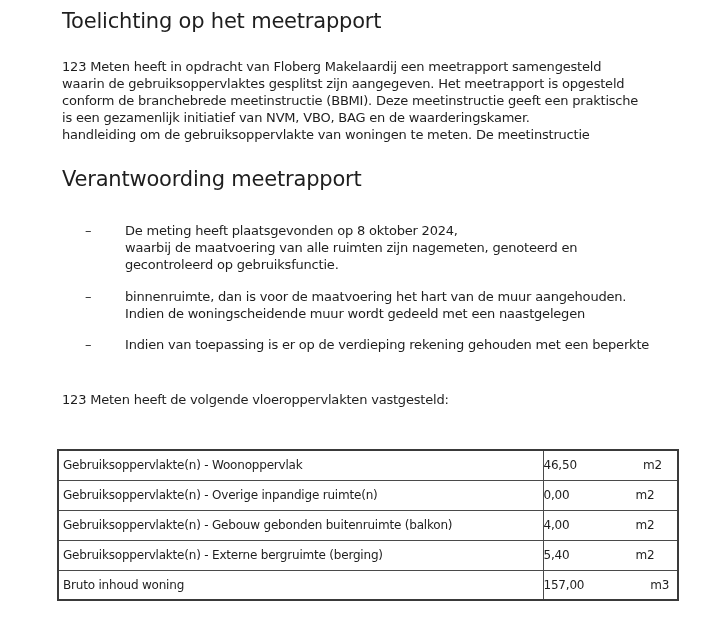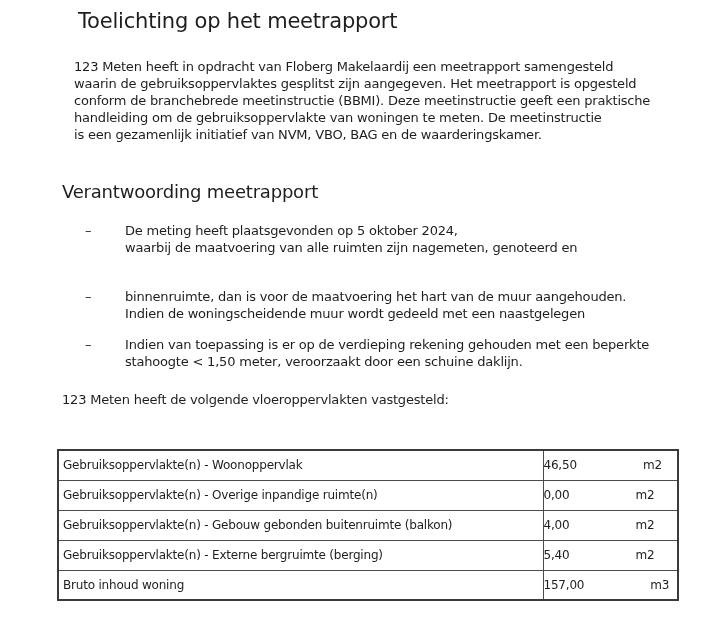--- a/index.html
+++ b/index.html
@@ -12,40 +12,39 @@
     overflow: hidden;
   }
   .h1 {
     position: absolute;
     left: 62px;
     top: 9px;
     font-size: 21px;
     font-weight: 400;
     letter-spacing: -0.2px;
     white-space: nowrap;
-    margin-left: 16px;
   }
   .h2 {
     position: absolute;
     left: 62px;
-    top: 181px;
-    font-size: 18px;
+    top: 167px;
+    font-size: 21px;
     font-weight: 400;
     letter-spacing: -0.2px;
     white-space: nowrap;
   }
   .para {
     position: absolute;
     left: 62px;
     font-size: 13px;
     line-height: 17px;
     letter-spacing: -0.2px;
   }
   .para .line { white-space: nowrap; }
-  .intro { top: 58px; margin-left: 12px; }
+  .intro { top: 58px; }
   .table-intro { top: 391px; }
   .bullet {
     position: absolute;
     left: 85px;
     display: flex;
     font-size: 13px;
     line-height: 17px;
     letter-spacing: -0.2px;
   }
   .bullet .marker { width: 40px; flex: 0 0 40px; }
@@ -86,47 +85,47 @@
 </style>
 </head>
 <body>
 
 <div class="h1">Toelichting op het meetrapport</div>
 
 <div class="para intro">
   <div class="line">123 Meten heeft in opdracht van Floberg Makelaardij een meetrapport samengesteld</div>
   <div class="line">waarin de gebruiksoppervlaktes gesplitst zijn aangegeven. Het meetrapport is opgesteld</div>
   <div class="line">conform de branchebrede meetinstructie (BBMI). Deze meetinstructie geeft een praktische</div>
+  <div class="line">is een gezamenlijk initiatief van NVM, VBO, BAG en de waarderingskamer.</div>
   <div class="line">handleiding om de gebruiksoppervlakte van woningen te meten. De meetinstructie</div>
-  <div class="line">is een gezamenlijk initiatief van NVM, VBO, BAG en de waarderingskamer.</div>
 </div>
 
 <div class="h2">Verantwoording meetrapport</div>
 
 <div class="bullet b1">
   <span class="marker">–</span>
   <div class="blines">
-    <div class="line">De meting heeft plaatsgevonden op 5 oktober 2024,</div>
+    <div class="line">De meting heeft plaatsgevonden op 8 oktober 2024,</div>
     <div class="line">waarbij de maatvoering van alle ruimten zijn nagemeten, genoteerd en</div>
+    <div class="line">gecontroleerd op gebruiksfunctie.</div>
   </div>
 </div>
 
 <div class="bullet b2">
   <span class="marker">–</span>
   <div class="blines">
     <div class="line">binnenruimte, dan is voor de maatvoering het hart van de muur aangehouden.</div>
     <div class="line">Indien de woningscheidende muur wordt gedeeld met een naastgelegen</div>
   </div>
 </div>
 
 <div class="bullet b3">
   <span class="marker">–</span>
   <div class="blines">
     <div class="line">Indien van toepassing is er op de verdieping rekening gehouden met een beperkte</div>
-    <div class="line">stahoogte &lt; 1,50 meter, veroorzaakt door een schuine daklijn.</div>
   </div>
 </div>
 
 <div class="para table-intro">123 Meten heeft de volgende vloeroppervlakten vastgesteld:</div>
 
 <table class="areas">
   <tbody>
       <tr>
     <td class="label-cell">Gebruiksoppervlakte(n) - Woonoppervlak</td>
     <td class="value-cell">

